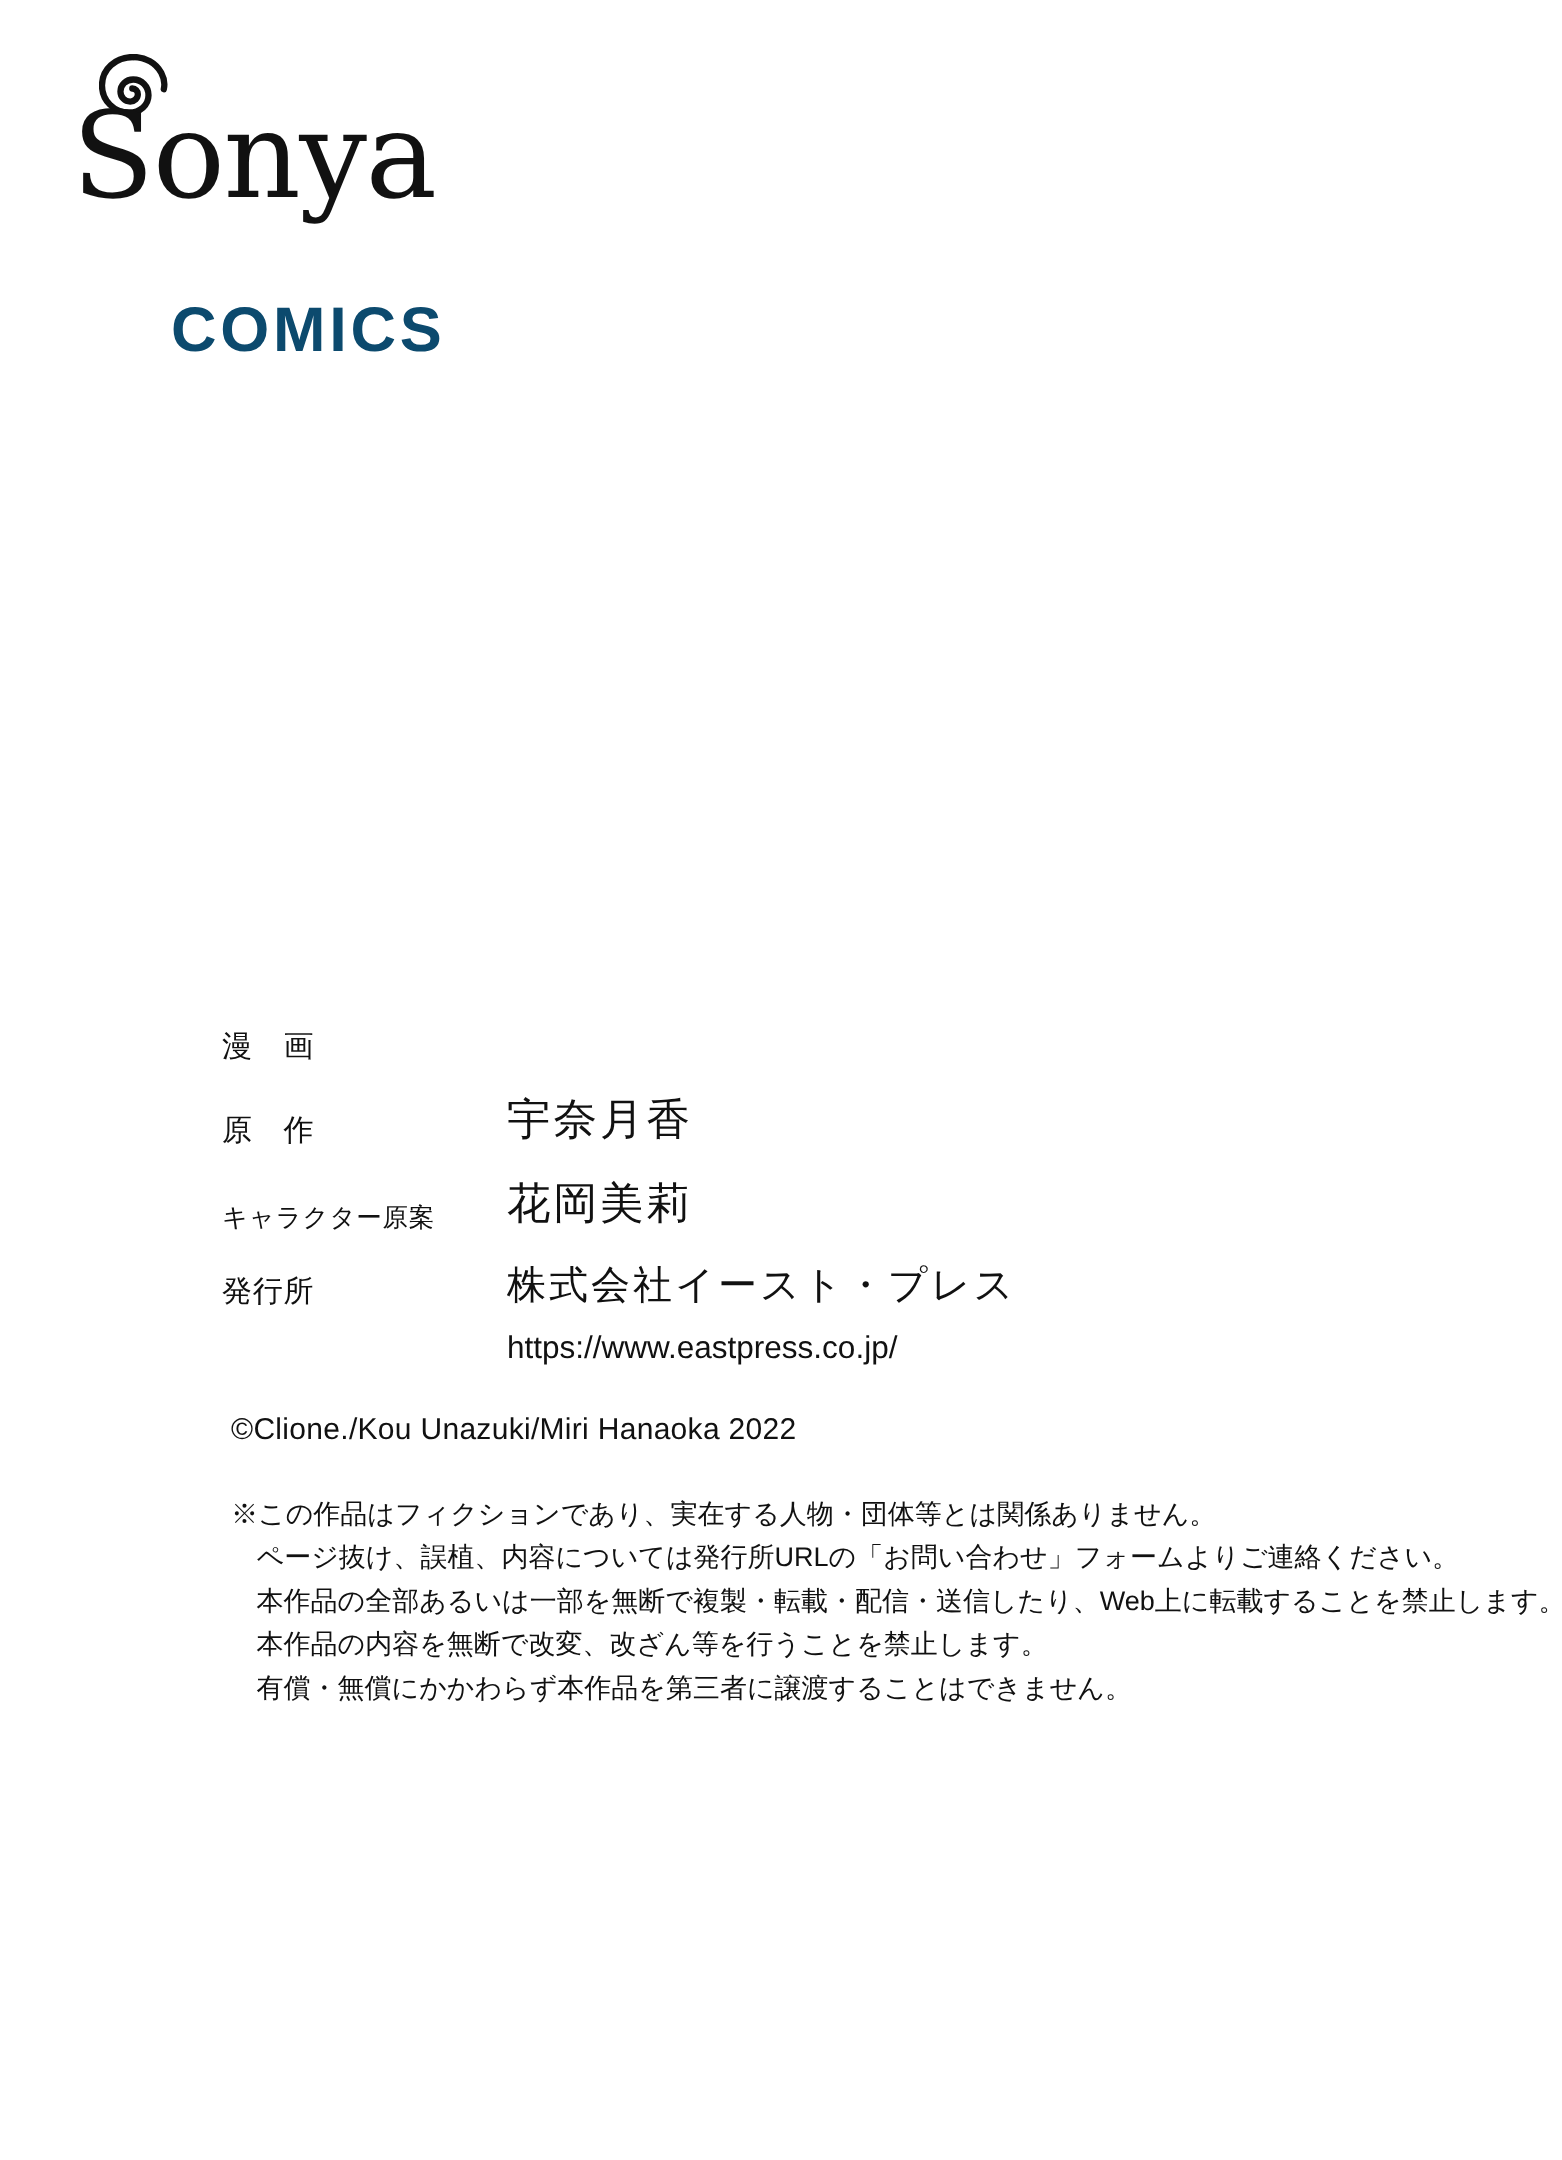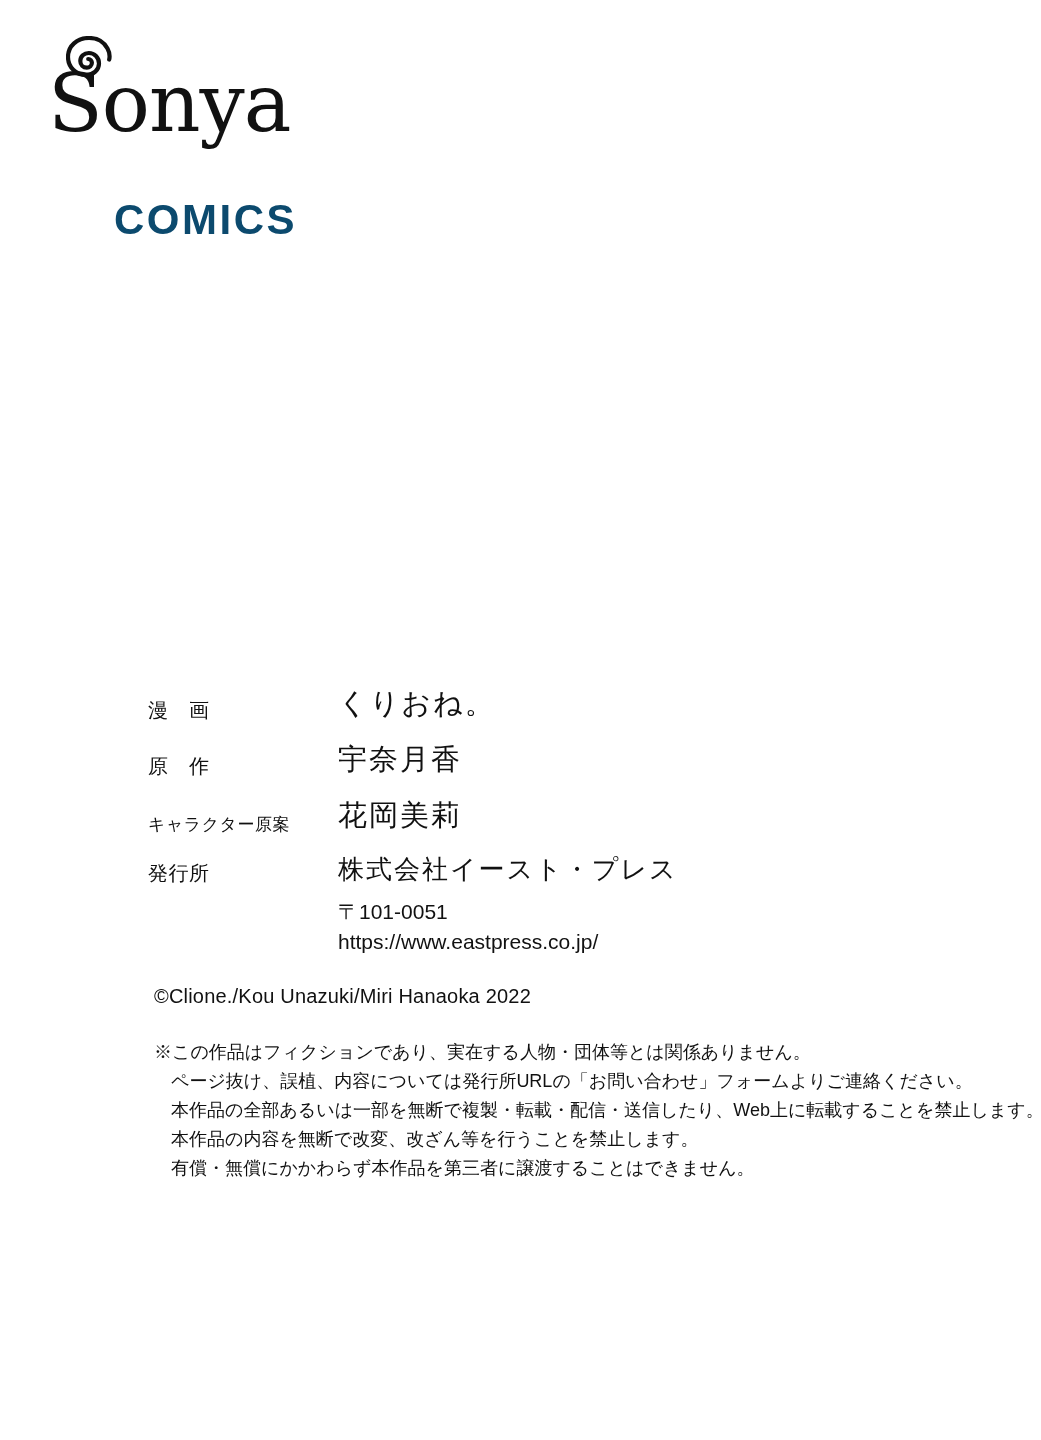--- a/index.html
+++ b/index.html
@@ -145,42 +145,40 @@
 </div>
 
 <div class="colophon">
 
 
 
   <div class="credits">
 
     <div class="credit-row">
       <div class="credit-role">漫　画</div>
-      <div class="credit-name">くりおね。</div>
     </div>
 
     <div class="credit-row">
       <div class="credit-role">原　作</div>
       <div class="credit-name">宇奈月香</div>
     </div>
 
     <div class="credit-row">
       <div class="credit-role narrow">キャラクター原案</div>
       <div class="credit-name">花岡美莉</div>
     </div>
 
     <div class="credit-row">
       <div class="credit-role">発行所</div>
       <div class="credit-name small">株式会社イースト・プレス</div>
     </div>
 
   </div>
 
   <div class="pub-address">
-    <div>〒101-0051</div>
     <div>https://www.eastpress.co.jp/</div>
   </div>
 
   <div class="copyright-line">©Clione./Kou Unazuki/Miri Hanaoka 2022</div>
 
   <div class="notices">
     <div>※この作品はフィクションであり、実在する人物・団体等とは関係ありません。</div>
     <div class="indented">ページ抜け、誤植、内容については発行所URLの「お問い合わせ」フォームよりご連絡ください。</div>
     <div class="indented">本作品の全部あるいは一部を無断で複製・転載・配信・送信したり、Web上に転載することを禁止します。</div>
     <div class="indented">本作品の内容を無断で改変、改ざん等を行うことを禁止します。</div>

